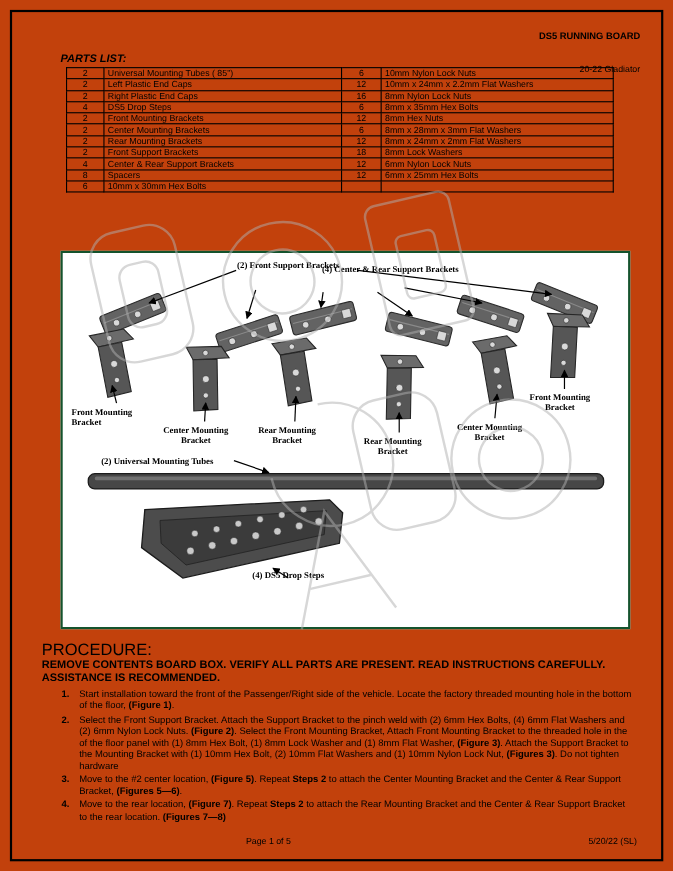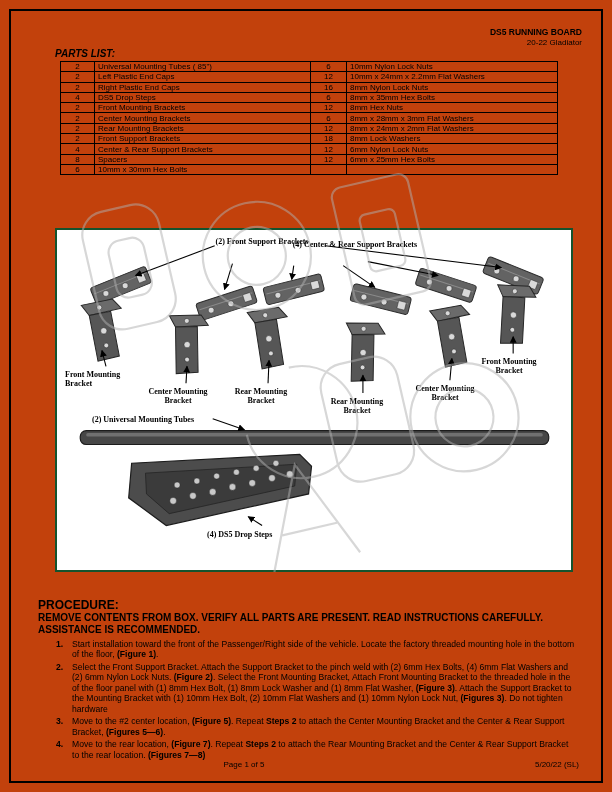--- a/index.html
+++ b/index.html
@@ -5,21 +5,21 @@
 <style>
   * { margin:0; padding:0; box-sizing:border-box; }
   html,body { background:#ffffff; }
   .page { position:relative; width:612px; height:792px; background:#c2410c;
           font-family:"Liberation Sans", sans-serif; color:#000; overflow:hidden; }
   .frame { position:absolute; left:9px; top:9px; width:594px; height:774px;
            border:2px solid #000; pointer-events:none; }
 
   .doc-header { position:absolute; top:27px; right:30px; text-align:right; line-height:1.3; }
   .doc-title { font-size:8.5px; font-weight:bold; }
-  .doc-subtitle { font-size:8px; }
+  .doc-subtitle { font-size:8px;margin-top:20px; }
 
   .parts-heading { position:absolute; left:55px; top:48px; font-size:10px; font-weight:bold;font-style:italic; }
 
   table.parts-table { position:absolute; left:60px; top:61px; width:497px;
                       border-collapse:collapse; table-layout:fixed; font-size:8px; }
   table.parts-table td { border:1px solid #000; height:10.3px; line-height:9px; padding:0 3px;
                          overflow:hidden; white-space:nowrap; }
   td.qty { text-align:center; padding:0 1px; }
   td.empty { border:none; }
 
@@ -29,24 +29,24 @@
   .dlabel { position:absolute; font-size:8px; font-weight:bold; line-height:1.15; z-index:2; }
   #lbl-front-support       { left:90px;  top:7px;   width:230px; text-align:center; }
   #lbl-center-rear         { left:110px; top:10px;  width:250px; text-align:right; }
   #lbl-front-mounting-left { left:8px;   top:140px; width:64px; }
   #lbl-center-mounting-left{ left:86px;  top:157px; width:70px; text-align:center; }
   #lbl-rear-mounting-left  { left:172px; top:157px; width:64px; text-align:center; }
   #lbl-rear-mounting-right { left:268px; top:167px; width:64px; text-align:center; }
   #lbl-center-mounting-right{ left:352px; top:154px; width:72px; text-align:center; }
   #lbl-front-mounting-right{ left:420px; top:127px; width:64px; text-align:center; }
   #lbl-universal-tubes     { left:16px;  top:185px; width:140px;text-align:center; }
-  #lbl-drop-steps          { left:150px; top:300px; width:110px; text-align:left; }
+  #lbl-drop-steps          { left:150px; top:288px; width:110px; text-align:center; }
 
   .procedure { position:absolute; left:38px; top:582px; width:537px; }
-  .proc-heading { font-size:12px; font-weight:bold;margin-top:16px; }
+  .proc-heading { font-size:15px; font-weight:normal; }
   .proc-warning { font-size:10px; font-weight:bold; line-height:1.2; }
   .steps { margin-left:18px; margin-top:3px; }
   .step { display:flex; font-size:8.6px; line-height:1.22; margin-bottom:2px; }
   .step-num { width:16px; font-weight:bold; flex:0 0 16px; }
   .step-body { flex:1; }
 
   .footer-page { position:absolute; top:760px; left:0; width:488px; text-align:center; font-size:8px; }
   .footer-date { position:absolute; top:760px; right:33px; font-size:8px; }
 
   .watermark { position:absolute; left:0; top:0; width:612px; height:792px;
@@ -284,21 +284,21 @@
     <div class="dlabel" id="lbl-rear-mounting-left">Rear Mounting Bracket</div>
     <div class="dlabel" id="lbl-rear-mounting-right">Rear Mounting Bracket</div>
     <div class="dlabel" id="lbl-center-mounting-right">Center Mounting Bracket</div>
     <div class="dlabel" id="lbl-front-mounting-right">Front Mounting Bracket</div>
     <div class="dlabel" id="lbl-universal-tubes">(2) Universal Mounting Tubes</div>
     <div class="dlabel" id="lbl-drop-steps">(4) DS5 Drop Steps</div>
   </div>
 
   <div class="procedure">
     <div class="proc-heading">PROCEDURE:</div>
-    <div class="proc-warning">REMOVE CONTENTS FROM BOX. VERIFY ALL PARTS ARE PRESENT. READ INSTRUCTIONS CAREFULLY. ASSISTANCE IS RECOMMENDED.</div>
+    <div class="proc-warning">REMOVE CONTENTS BOARD BOX. VERIFY ALL PARTS ARE PRESENT. READ INSTRUCTIONS CAREFULLY. ASSISTANCE IS RECOMMENDED.</div>
     <div class="steps" id="steps">
         <div class="step">
           <div class="step-num">1.</div>
           <div class="step-body">Start installation toward the front of the Passenger/Right side of the vehicle. Locate the factory threaded mounting hole in the bottom of the floor, <b>(Figure 1)</b>.</div>
         </div>
         <div class="step">
           <div class="step-num">2.</div>
           <div class="step-body">Select the Front Support Bracket. Attach the Support Bracket to the pinch weld with (2) 6mm Hex Bolts, (4) 6mm Flat Washers and (2) 6mm Nylon Lock Nuts. <b>(Figure 2)</b>. Select the Front Mounting Bracket, Attach Front Mounting Bracket to the threaded hole in the of the floor panel with (1) 8mm Hex Bolt, (1) 8mm Lock Washer and (1) 8mm Flat Washer, <b>(Figure 3)</b>. Attach the Support Bracket to the Mounting Bracket with (1) 10mm Hex Bolt, (2) 10mm Flat Washers and (1) 10mm Nylon Lock Nut, <b>(Figures 3)</b>. Do not tighten hardware</div>
         </div>
         <div class="step">

